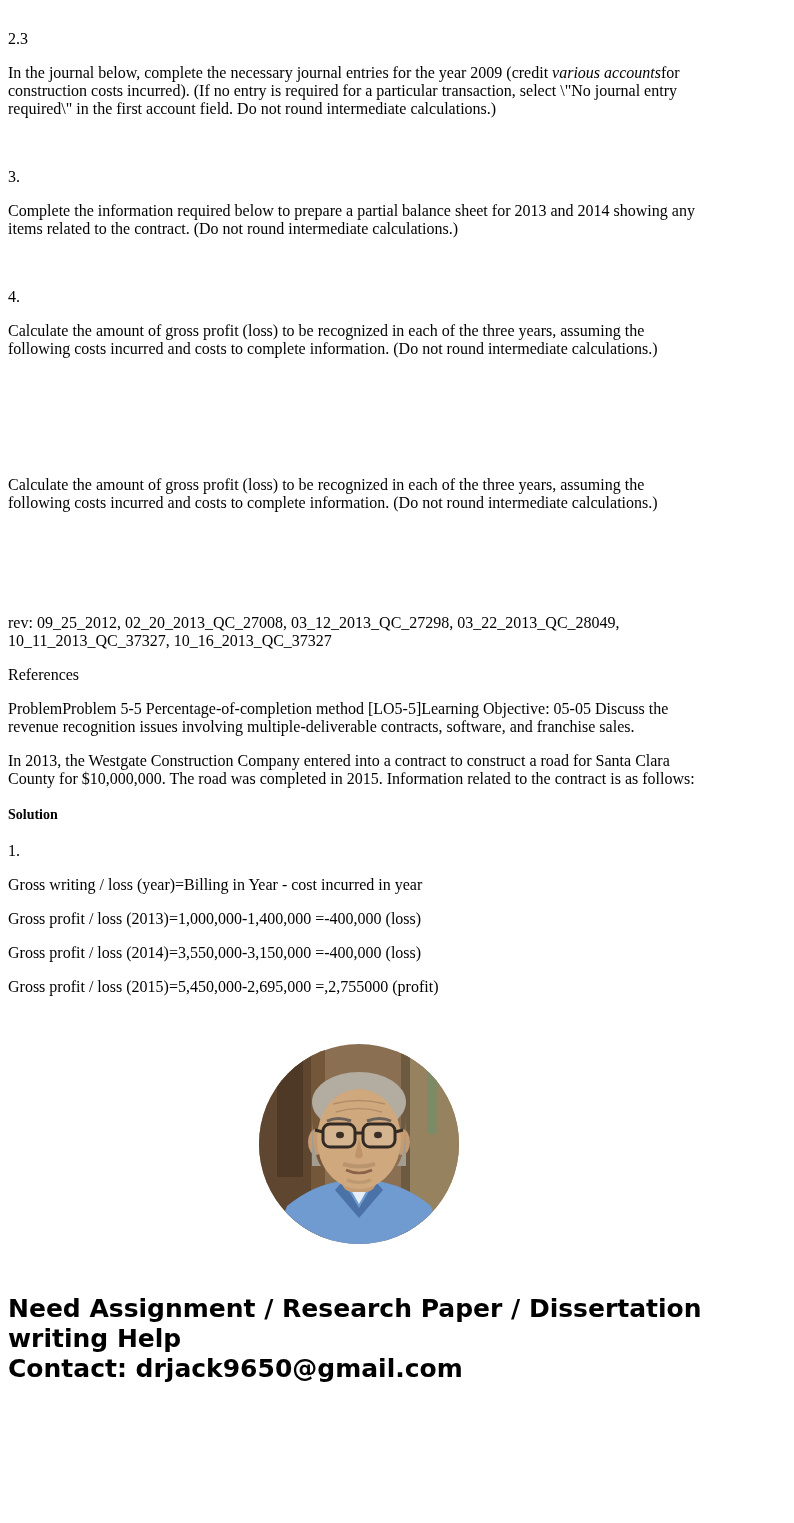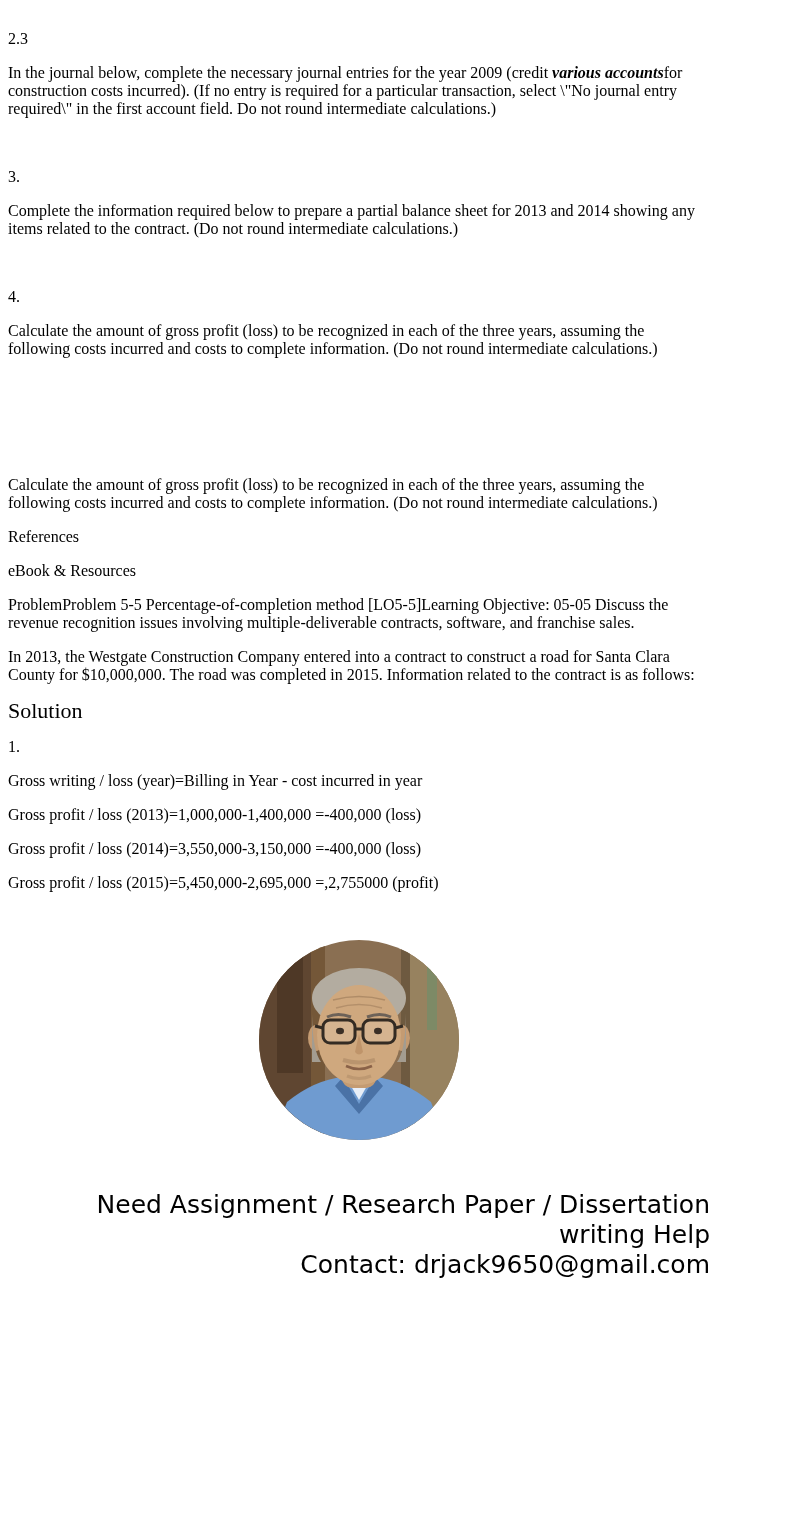--- a/index.html
+++ b/index.html
@@ -17,38 +17,38 @@
     line-height: 18px;
     background: #ffffff;
   }
   .page p {
     margin: 16px 0;
   }
   .mt50  { margin-top: 50px  !important; }
   .mt102 { margin-top: 102px !important; }
   .mt118 { margin-top: 118px !important; }
   .bold { font-weight: normal; }
-  .italic { font-style: italic; font-weight: bold; }
+  .italic { font-style: italic; }
   h3.solution-heading {
     font-family: "Liberation Serif", "DejaVu Serif", serif;
-    font-size: 22px;
+    font-size: 14px;
     line-height: 22px;
-    font-weight: normal;
+    font-weight: bold;
     margin: 10px 0 16px 0;
   }
   .avatar-wrap {
     width: 200px;
     height: 200px;
     margin: 48px auto 0 auto;
   }
   .footer {
     margin-top: 50px;
-    text-align: right;
+    text-align: left;
     font-family: "DejaVu Sans", "Liberation Sans", sans-serif;
-    font-weight: normal;
+    font-weight: bold;
     font-size: 25px;
     line-height: 30px;
     color: #000000;
   }
 </style>
 </head>
 <body>
 
 <div class="page">
 
@@ -59,24 +59,24 @@
   <p class="mt50">3.</p>
 
   <p><span>Complete the information required below to prepare a partial balance sheet for 2013 and 2014 showing any items related to the contract. </span><span class="bold">(Do not round intermediate calculations.)</span></p>
 
   <p class="mt50">4.</p>
 
   <p><span>Calculate the amount of gross profit (loss) to be recognized in each of the three years, assuming the following costs incurred and costs to complete information. </span><span class="bold">(Do not round intermediate calculations.)</span></p>
 
   <p class="mt118"><span>Calculate the amount of gross profit (loss) to be recognized in each of the three years, assuming the following costs incurred and costs to complete information. </span><span class="bold">(Do not round intermediate calculations.)</span></p>
 
+  <p class="mt102">rev: 09_25_2012, 02_20_2013_QC_27008, 03_12_2013_QC_27298, 03_22_2013_QC_28049, 10_11_2013_QC_37327, 10_16_2013_QC_37327</p>
 
   <p>References</p>
 
-  <p>eBook &amp; Resources</p>
 
   <p><span class="bold">Problem</span><span>Problem 5-5 Percentage-of-completion method [LO5-5]Learning Objective: 05-05 Discuss the revenue recognition issues involving multiple-deliverable contracts, software, and franchise sales.</span></p>
 
 
 
   <p> In 2013, the Westgate Construction Company entered into a contract to construct a road for Santa Clara County for $10,000,000. The road was completed in 2015. Information related to the contract is as follows:</p>
 
   <h3 class="solution-heading">Solution</h3>
 
   <p>1.</p>

